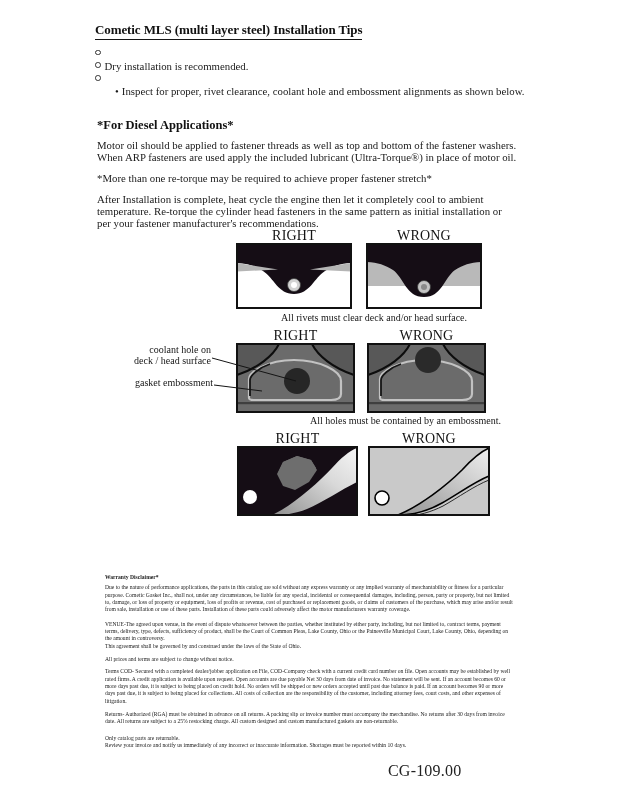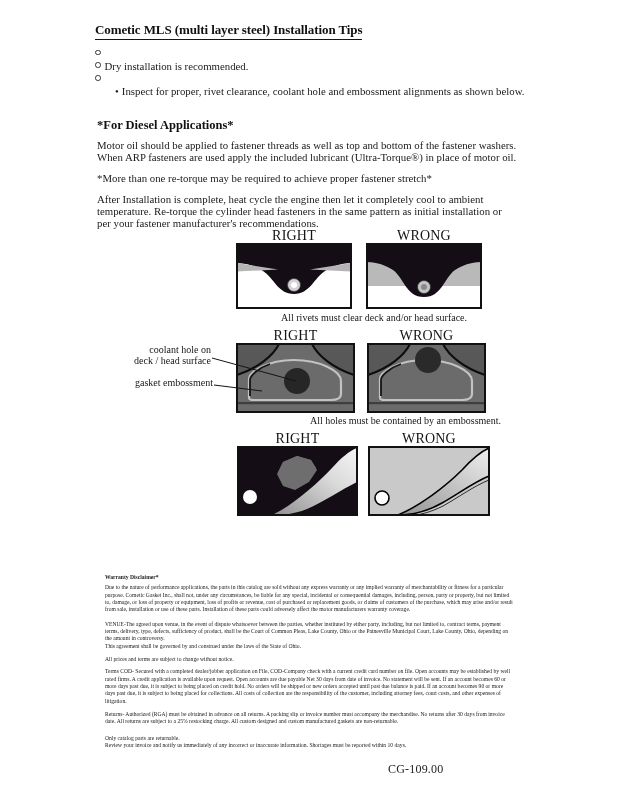--- a/index.html
+++ b/index.html
@@ -41,21 +41,21 @@
 
   
   .warranty { font-size:5.6px; line-height:7.33px; color:#222; }
   .w-head { font-weight:bold; margin:0 0 3px 0; }
   .wp { margin:0 0 7px 0; text-align:left; }
   .mb0 { margin-bottom:0; }
   .mb5 { margin-bottom:5px; }
   .mb6 { margin-bottom:6px; }
   .mb9 { margin-bottom:9px; }
 
-  .footer-code { font-size:12px; color:#222; letter-spacing:0.2px; }
+  .footer-code { font-size:16px; color:#222; letter-spacing:0.2px; }
 </style>
 </head>
 <body>
 
 <div class="page">
 
   <div class="abs" style="left:95px; top:20px; width:430px;">
     <h1 class="title">Cometic MLS (multi layer steel) Installation Tips</h1>
     <div class="blist">
       <div class="b-line"><span class="ring"></span></div>

